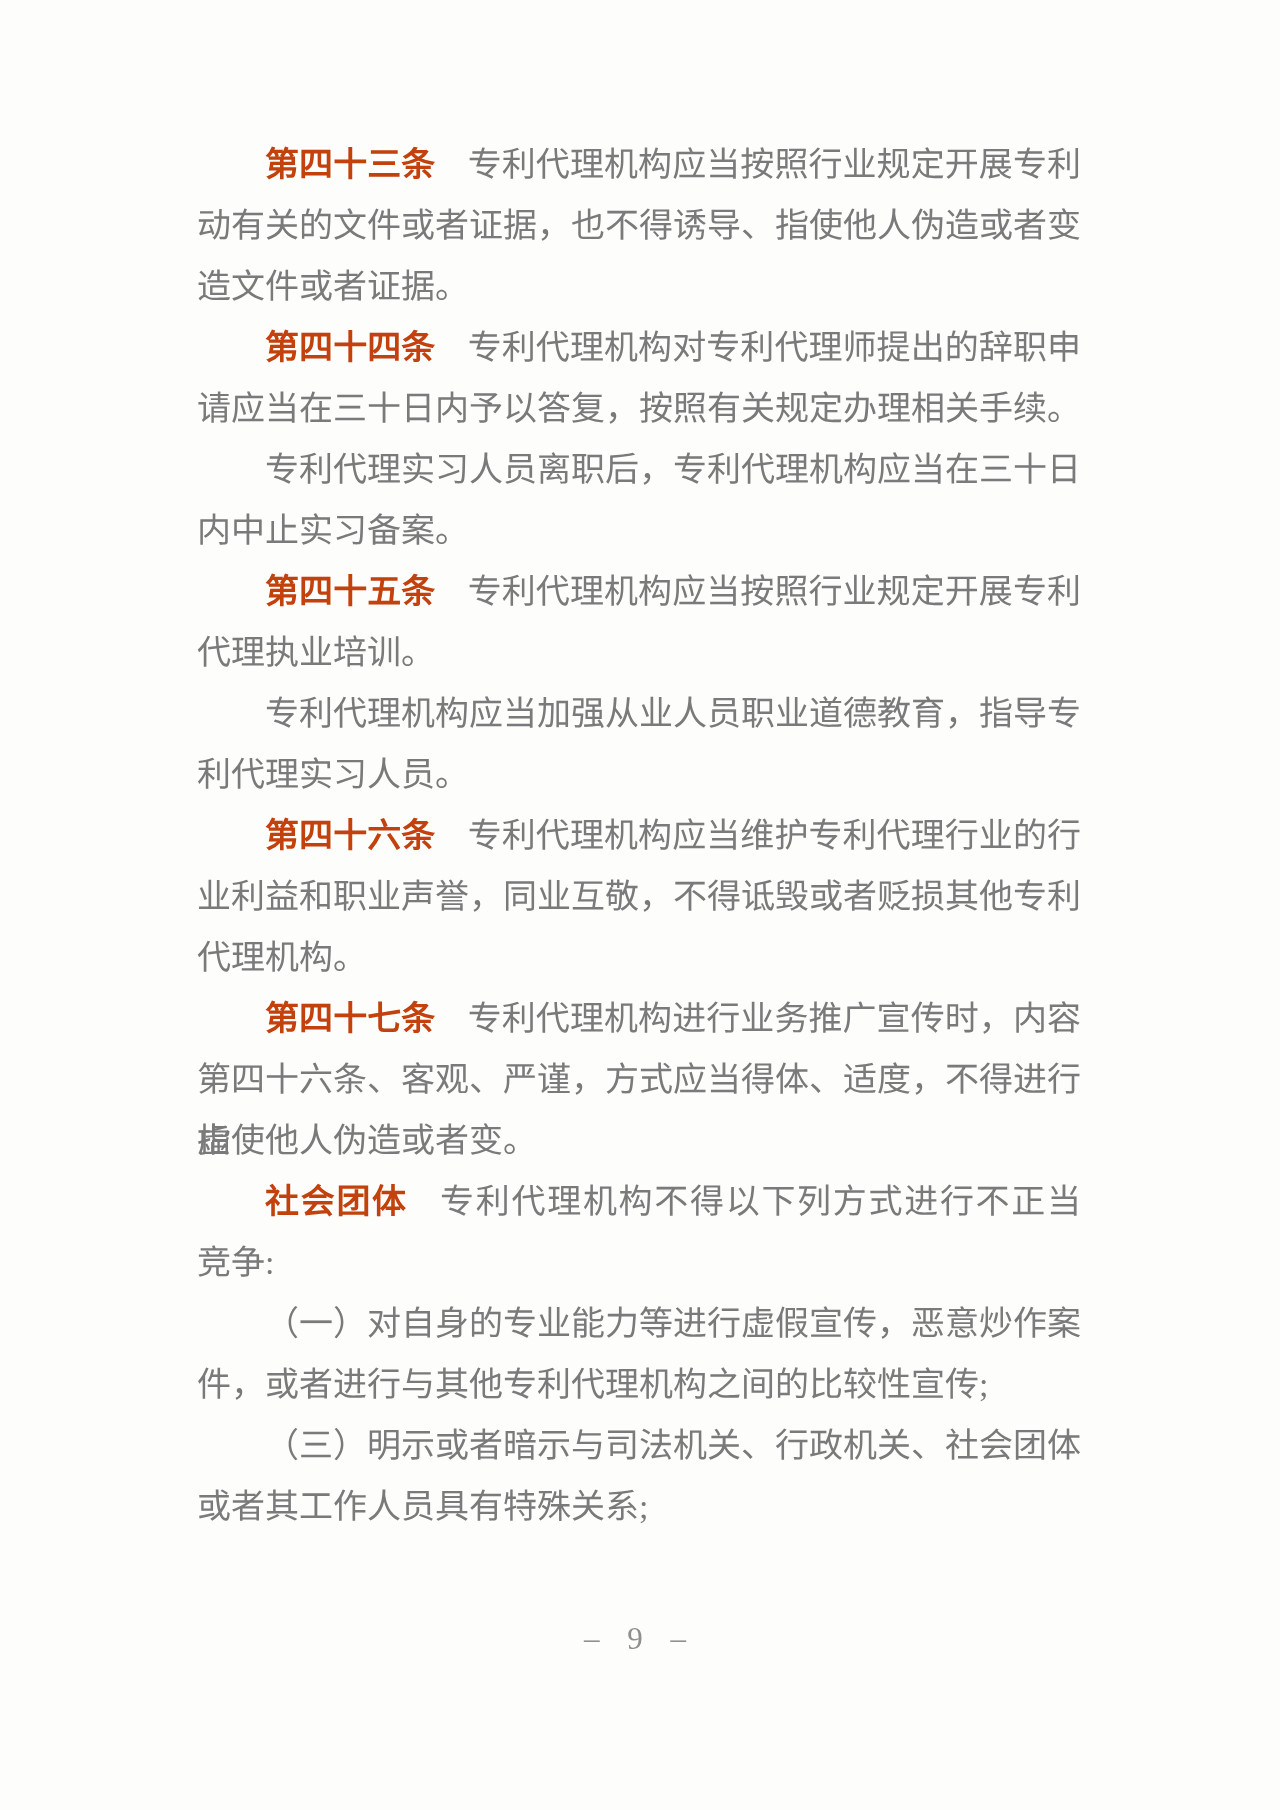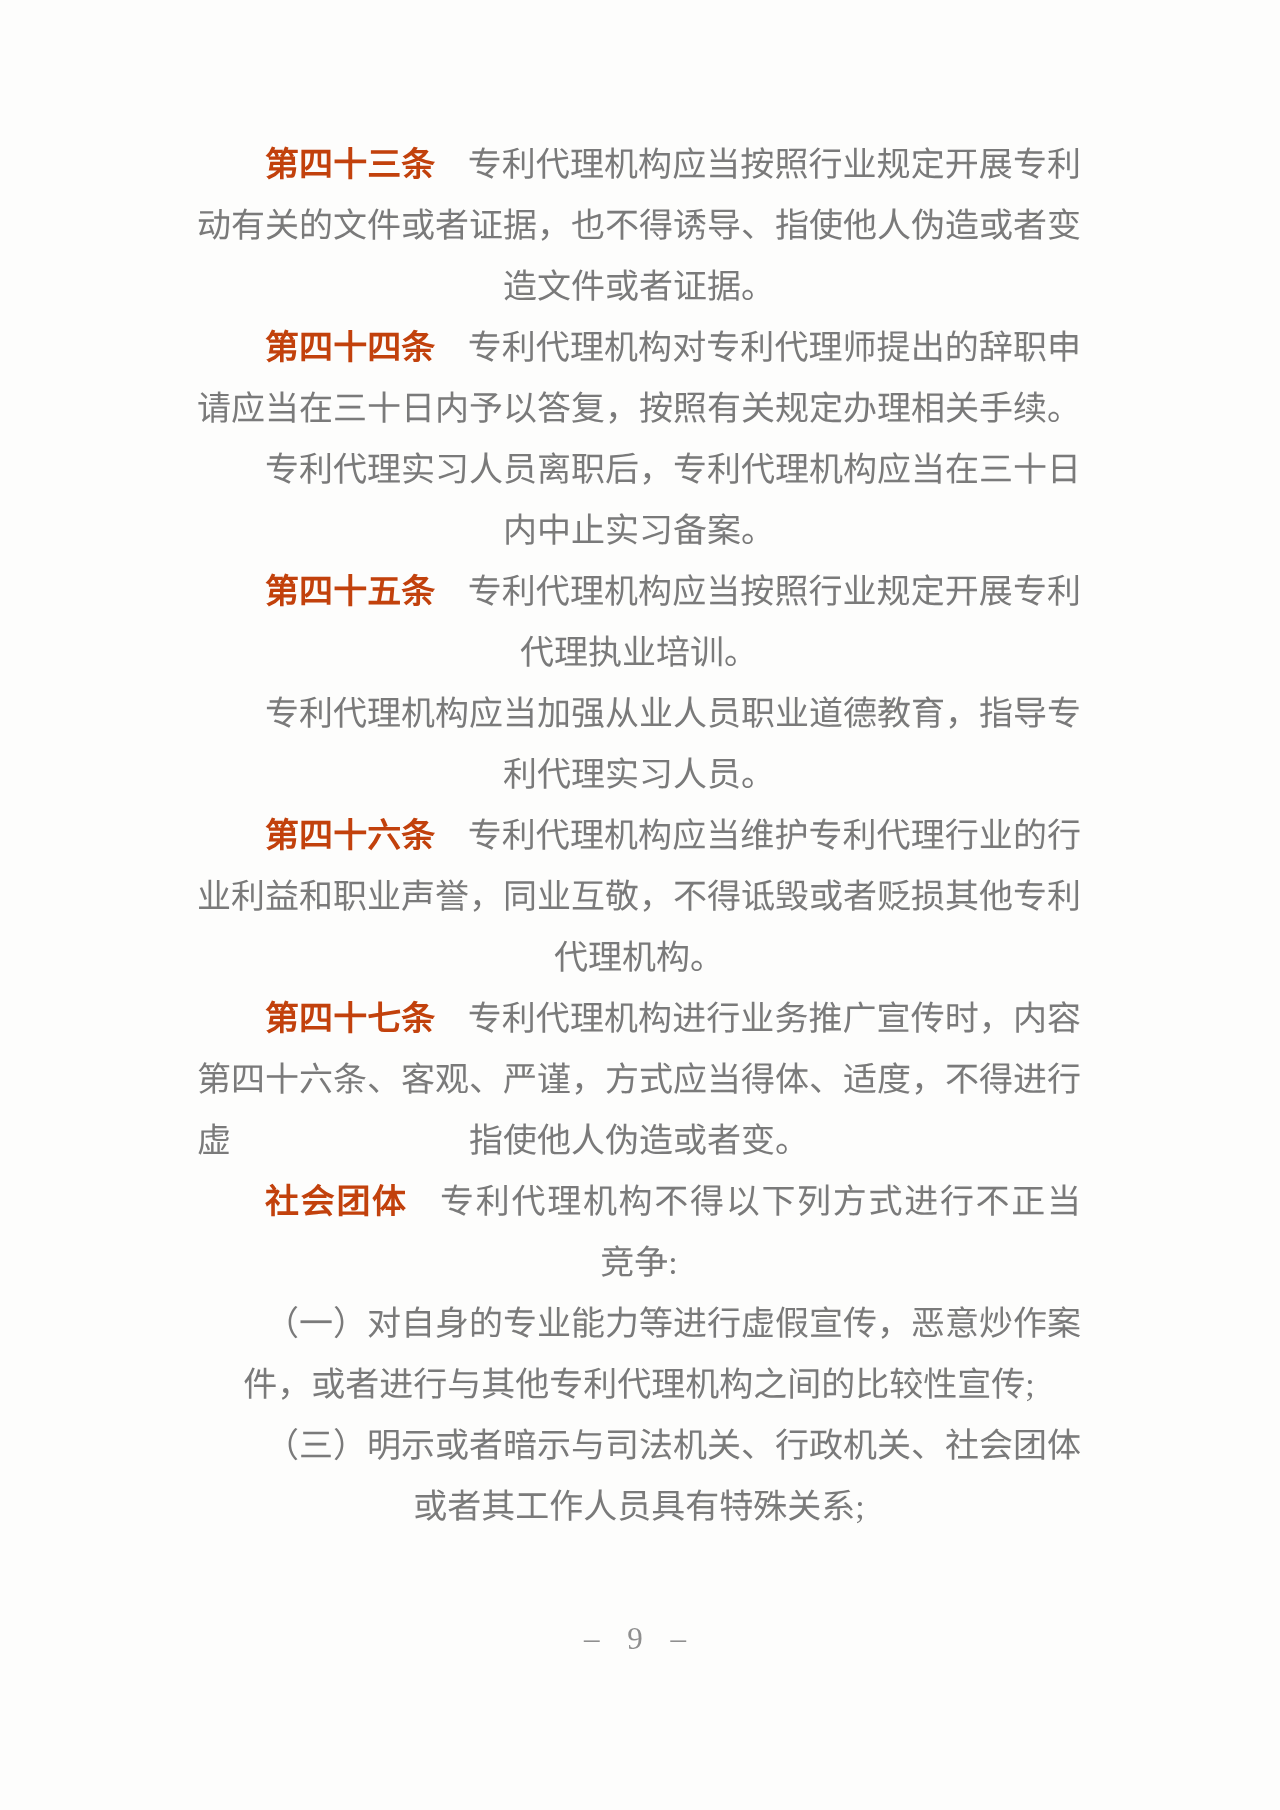--- a/index.html
+++ b/index.html
@@ -21,21 +21,21 @@
     top: 134px;
     width: 884px;
   }
   .line {
     height: 61px;
     line-height: 61px;
     font-size: 34px;
     color: #7a7a7a;
     letter-spacing: 0;
     white-space: nowrap;
-    text-align: center;
+    text-align: left;
   }
   .line.fill {
     white-space: normal;
     text-align: justify;
     text-align-last: justify;
   }
   .line.indent {
     text-indent: 2em;
   }
   .art-no {

